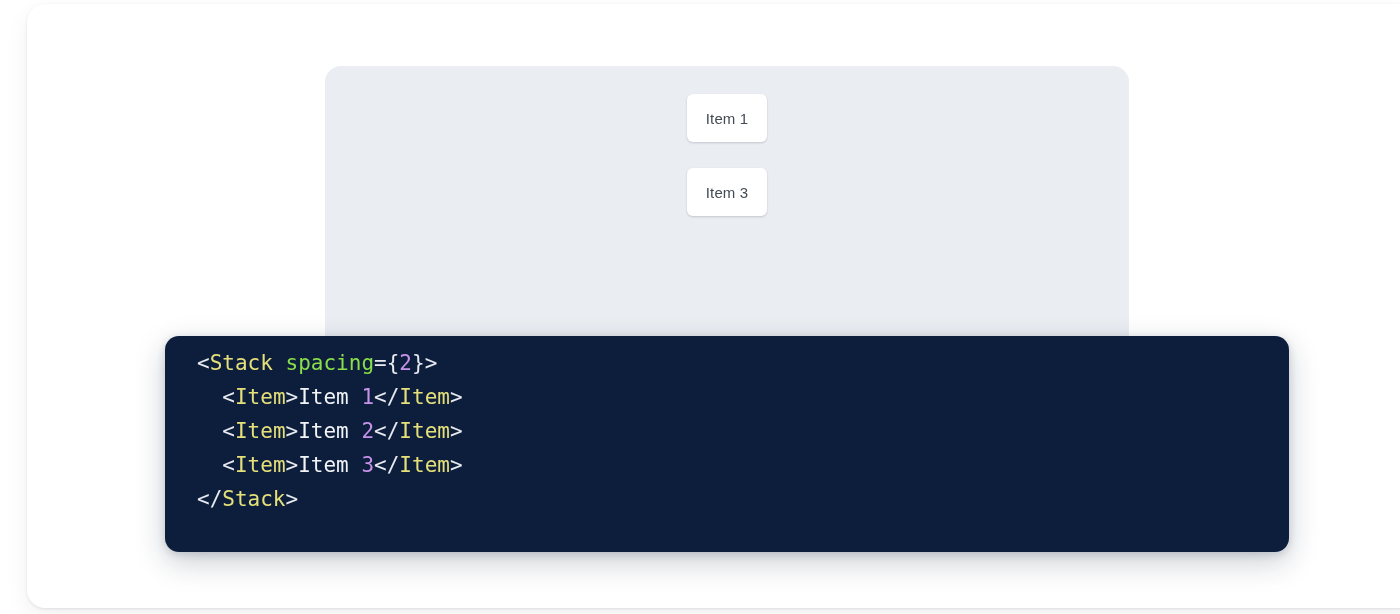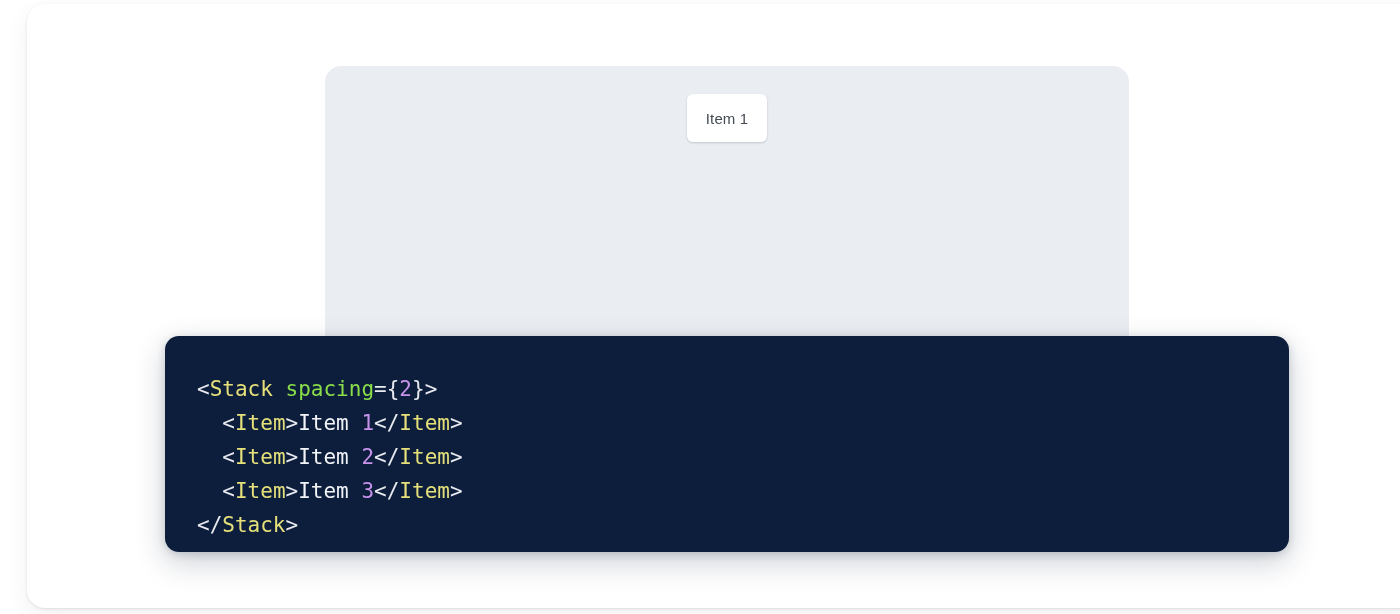--- a/index.html
+++ b/index.html
@@ -74,21 +74,21 @@
 
   
   .code-block {
     position: absolute;
     left: 138px;
     top: 332px;
     width: 1124px;
     height: 216px;
     background: #0c1e3b;
     border-radius: 14px;
-    padding: 36px 32px;
+    padding: 10px 32px;
     box-shadow: 0 10px 30px rgba(12, 30, 59, 0.22),
                 0 2px 8px rgba(12, 30, 59, 0.16);
     overflow: hidden;
   }
 
   .code-pre {
     margin: 0;
     font-family: "DejaVu Sans Mono", "Liberation Mono", monospace;
     font-size: 21px;
     line-height: 34px;
@@ -108,20 +108,23 @@
 
 <div id="screen">
 
   <div class="outer-frame">
 
     <div class="preview-panel">
       <div class="stack" id="stack-container">
           <div class="stack-item">
             <span>Item 1</span>
           </div>
+          <div class="stack-item">
+            <span>Item 3</span>
+          </div>
         </div>
     </div>
 
     <div class="code-block">
       <pre class="code-pre" id="code-pre"><span class="tok-punct">&lt;</span><span class="tok-tag">Stack</span><span class="tok-punct"> </span><span class="tok-attr">spacing</span><span class="tok-punct">={</span><span class="tok-num">2</span><span class="tok-punct">}&gt;</span>
   <span class="tok-punct">&lt;</span><span class="tok-tag">Item</span><span class="tok-punct">&gt;</span><span class="tok-text">Item </span><span class="tok-num">1</span><span class="tok-punct">&lt;/</span><span class="tok-tag">Item</span><span class="tok-punct">&gt;</span>
   <span class="tok-punct">&lt;</span><span class="tok-tag">Item</span><span class="tok-punct">&gt;</span><span class="tok-text">Item </span><span class="tok-num">2</span><span class="tok-punct">&lt;/</span><span class="tok-tag">Item</span><span class="tok-punct">&gt;</span>
   <span class="tok-punct">&lt;</span><span class="tok-tag">Item</span><span class="tok-punct">&gt;</span><span class="tok-text">Item </span><span class="tok-num">3</span><span class="tok-punct">&lt;/</span><span class="tok-tag">Item</span><span class="tok-punct">&gt;</span>
 <span class="tok-punct">&lt;/</span><span class="tok-tag">Stack</span><span class="tok-punct">&gt;</span></pre>
     </div>

